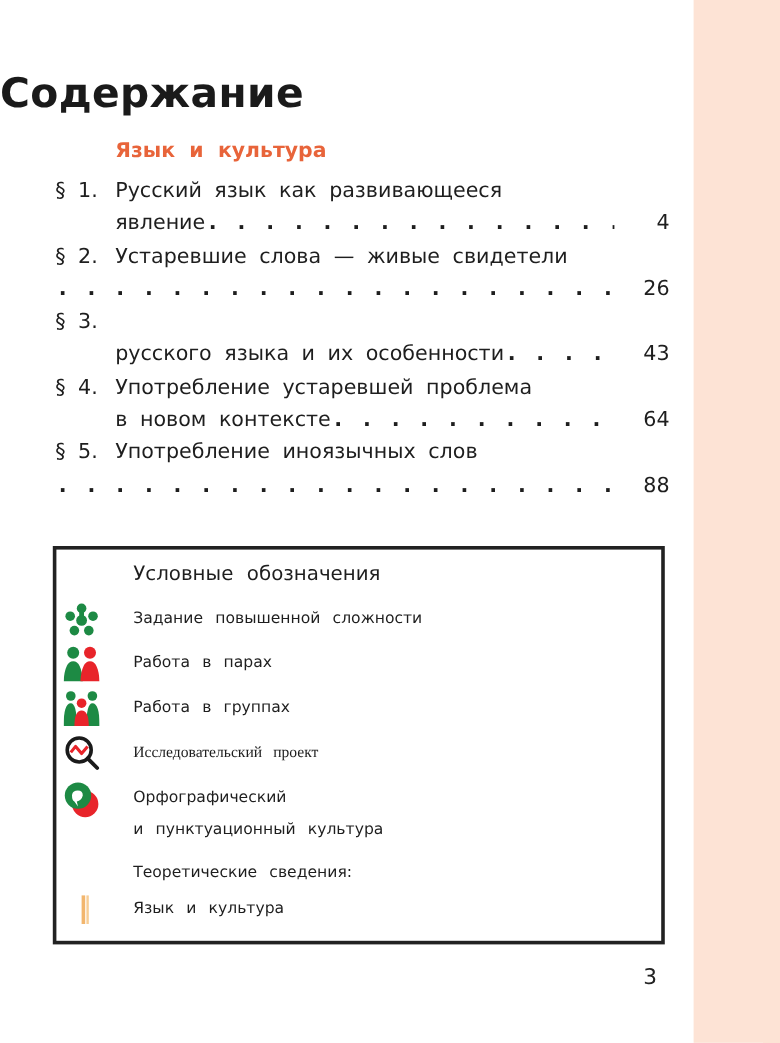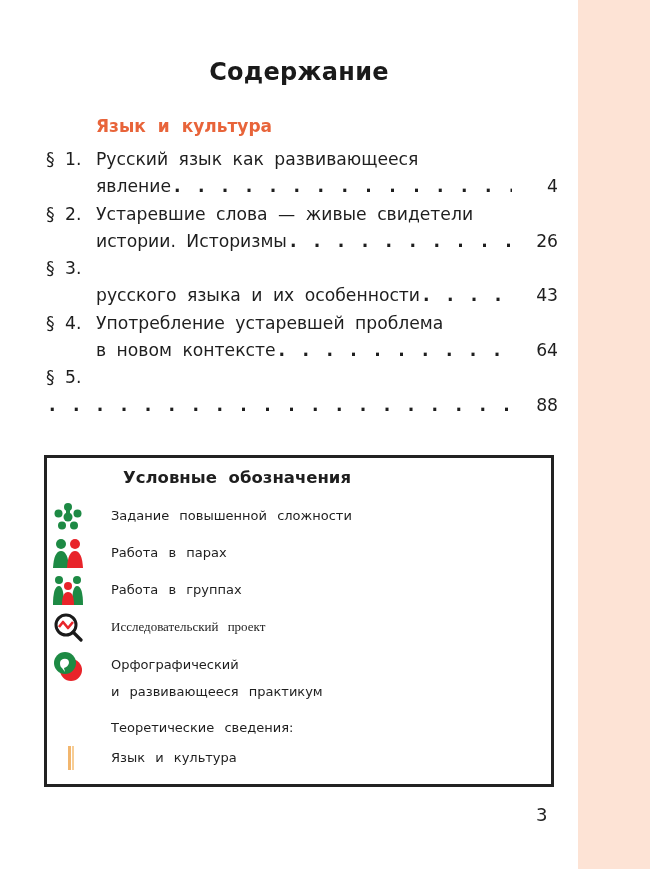--- a/index.html
+++ b/index.html
@@ -8,21 +8,21 @@
     background: #ffffff;
     font-family: "DejaVu Sans", sans-serif;
     color: #1e1e1e;
   }
   .side-stripe {
     position: absolute; left: 578px; top: 0; width: 72px; height: 869px;
     background: #fde3d5;
   }
   .page-title {
     position: absolute; left: 0; width: 598px; top: 58px;
-    text-align: center; font-size: 24px; font-weight: bold; color: #1a1a1a;
+    font-size: 34px; font-weight: bold; color: #1a1a1a;
     letter-spacing: 0.3px;
   }
   .section-title {
     position: absolute; left: 96px; top: 116px;
     font-size: 17px; font-weight: bold; color: #e8643a; word-spacing: 6px;
   }
   .toc { position: absolute; left: 46px; top: 146px; width: 512px; }
   .toc-entry { position: relative; }
   .toc-line {
     position: relative; height: 27.3px; line-height: 27.3px; font-size: 17.2px;
@@ -35,23 +35,22 @@
   .dots {
     flex: 1; overflow: hidden; white-space: nowrap; letter-spacing: 3.2px;
     margin-left: 3px; margin-right: 22px; font-weight: bold;
   }
   .toc-page { text-align: right; min-width: 24px; }
   .legend-box {
     position: absolute; left: 44px; top: 455px; width: 504px; height: 326px;
     border: 3px solid #222;
   }
   .legend-title {
-    position: absolute; left: 64px; top: 10px; font-size: 16.5px; font-weight: bold;
+    position: absolute; left: 64px; top: 10px; font-size: 16.5px; font-weight: normal;
     word-spacing: 6px;
-    margin-left: 12px;
   }
   .legend-row { position: absolute; left: 0; width: 500px; }
   .legend-icon { position: absolute; left: 6px; width: 30px; height: 30px; }
   .legend-text {
     position: absolute; left: 64px; font-size: 13px; line-height: 27px;
     word-spacing: 6px; white-space: nowrap;
   }
   .page-number {
     position: absolute; left: 536px; top: 804px; font-size: 18px; color: #222;
   }
@@ -77,21 +76,20 @@
       <span class="toc-page">4</span>
     </div>
   </div>
 
   <div class="toc-entry">
     <div class="toc-line">
       <span class="toc-num">§ 2.</span>
       <span class="toc-text">Устаревшие слова — живые свидетели</span>
     </div>
     <div class="toc-line toc-line2">
-      <span class="t2">истории. Историзмы</span>
       <span class="dots">. . . . . . . . . . . . . . . . . . . . . . . . . . . . . . . . . . . . . . . . . . . .</span>
       <span class="toc-page">26</span>
     </div>
   </div>
 
   <div class="toc-entry">
     <div class="toc-line">
       <span class="toc-num">§ 3.</span>
     </div>
     <div class="toc-line toc-line2">
@@ -109,20 +107,21 @@
     <div class="toc-line toc-line2">
       <span class="t2">в новом контексте</span>
       <span class="dots">. . . . . . . . . . . . . . . . . . . . . . . . . . . . . . . . . . . . . . . . . . . .</span>
       <span class="toc-page">64</span>
     </div>
   </div>
 
   <div class="toc-entry">
     <div class="toc-line">
       <span class="toc-num">§ 5.</span>
+      <span class="toc-text">Употребление иноязычных слов</span>
     </div>
     <div class="toc-line toc-line2">
       <span class="dots">. . . . . . . . . . . . . . . . . . . . . . . . . . . . . . . . . . . . . . . . . . . .</span>
       <span class="toc-page">88</span>
     </div>
   </div>
 </div>
 
 <div class="legend-box">
   <div class="legend-title">Условные обозначения</div>
@@ -173,21 +172,21 @@
     <div class="legend-text" style="top:0px;font-family:Liberation Serif, serif;">Исследовательский проект</div>
   </div>
 
   <div class="legend-row" style="top:193px;">
     <svg class="legend-icon" style="top:0px;height:32px;" viewBox="0 0 30 32">
       <circle cx="18" cy="19" r="11" fill="#e8242a"></circle>
       <circle cx="12" cy="12" r="11" fill="#1d8a44"></circle>
       <path d="M10 8 Q16 7 16 12 Q15 16 11 17 L12 21 L9 17 Q7 16 7 12 Q7 9 10 8 Z" fill="#ffffff"></path>
     </svg>
     <div class="legend-text" style="top:0px;">Орфографический</div>
-    <div class="legend-text" style="top:27px;">и развивающееся практикум</div>
+    <div class="legend-text" style="top:27px;">и пунктуационный культура</div>
   </div>
 
   <div class="legend-row" style="top:256px;">
     <div class="legend-text" style="top:0px;">Теоретические сведения:</div>
   </div>
 
   <div class="legend-row" style="top:286px;">
     <svg class="legend-icon" style="top:2px;left:20px;width:10px;height:24px;" viewBox="0 0 10 24">
       <rect x="1" y="0" width="3" height="24" fill="#f2b66e"></rect>
       <rect x="5" y="0" width="2" height="24" fill="#f7cd95"></rect>

